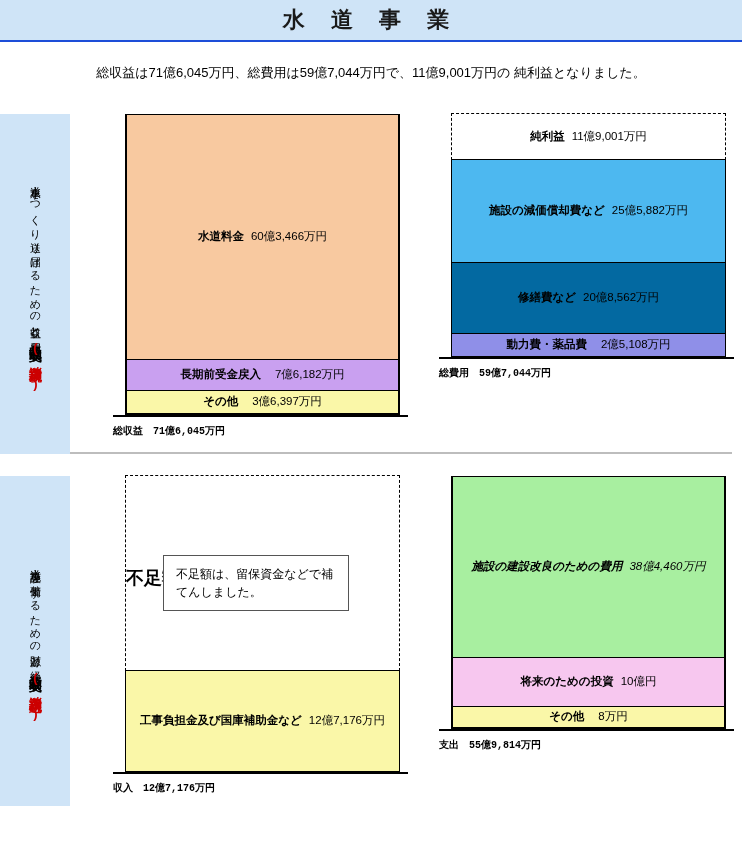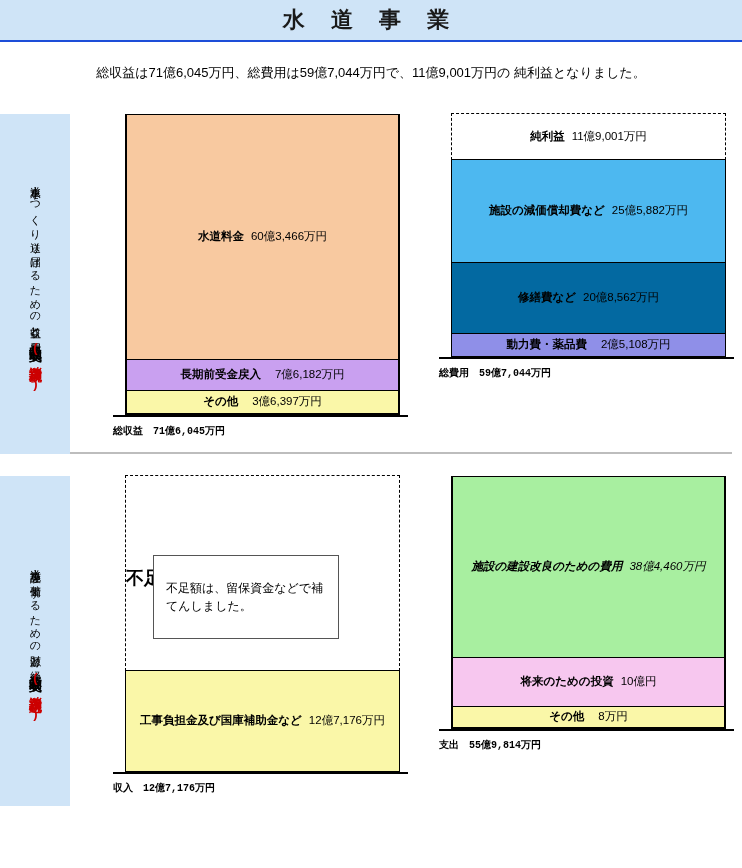--- a/index.html
+++ b/index.html
@@ -227,21 +227,21 @@
       <div style="height:10px;"></div>
       <div class="stack dashed-top" style="margin-left:20px; position:relative;">
         <div class="seg dashed" style="height:196px; background:#ffffff; justify-content:flex-start; padding-top:12px;">
           <div class="nm" style="font-size:18px;font-family:Liberation Mono, monospace;">不足額</div>
           <div class="vl">43億2,638万円</div>
         </div>
         <div class="seg" style="height:102px; background:#faf7a8;">
           <div class="nm">工事負担金及び国庫補助金など</div>
           <div class="vl">12億7,176万円</div>
         </div>
-        <div class="note-box" style="left:28px; top:80px; width:186px; height:84px; display:flex; align-items:center;">不足額は、留保資金などで補てんしました。</div>
+        <div class="note-box" style="left:38px; top:80px; width:186px; height:56px; display:flex; align-items:center;">不足額は、留保資金などで補てんしました。</div>
       </div>
       <div class="axis-line" style="margin-left:8px;"></div>
       <div class="total-label" style="margin-left:8px;">
         <span>収入</span><span class="val">12億7,176万円</span>
       </div>
     </div>
 
     <div class="chart-col right">
       <div style="height:10px;"></div>
       <div class="stack" style="margin-left:20px;">

